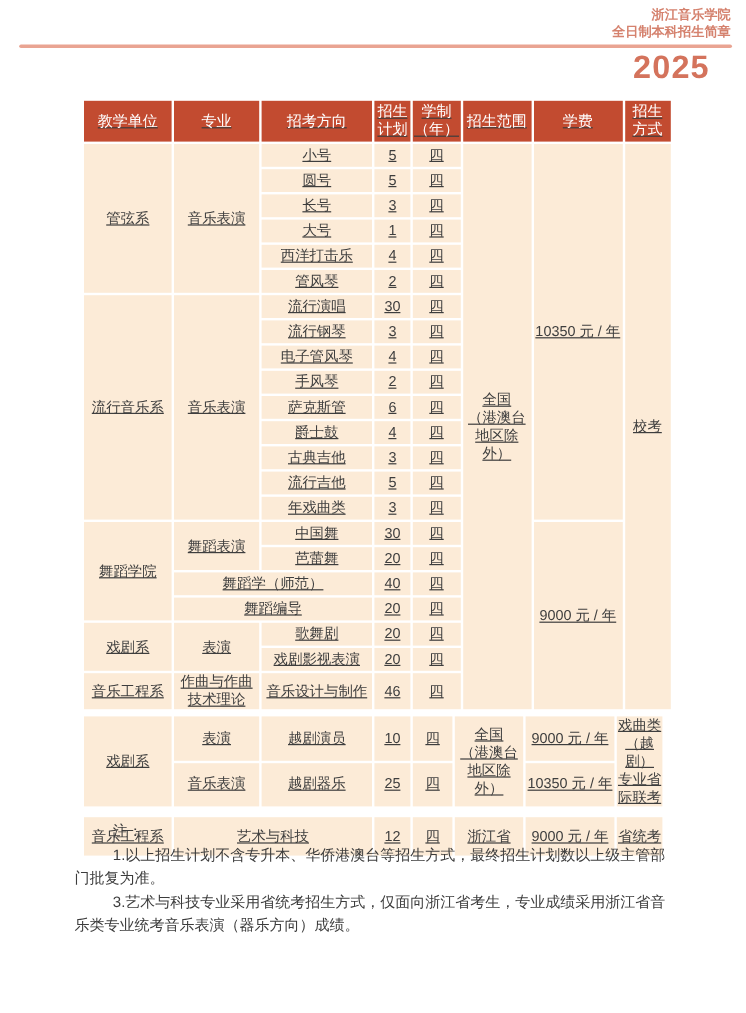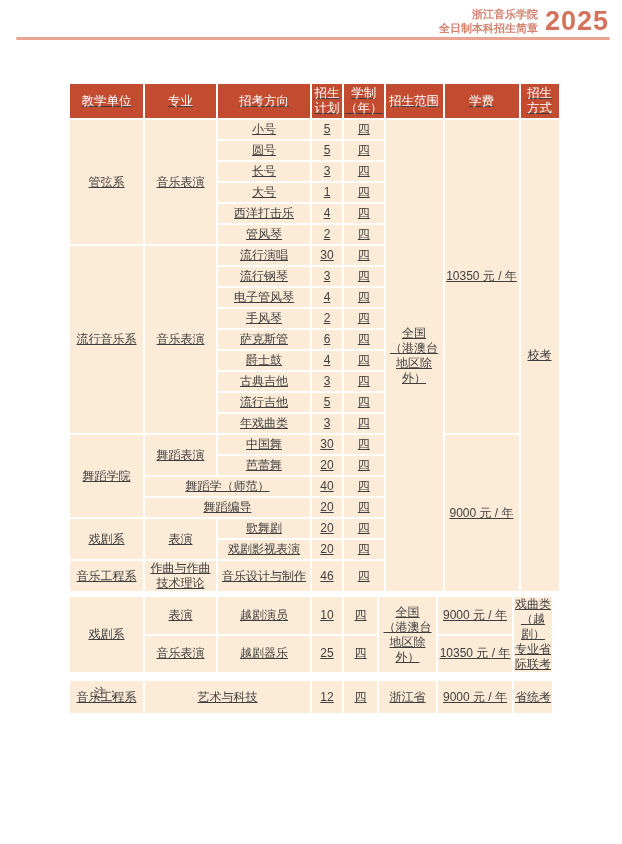--- a/index.html
+++ b/index.html
@@ -6,21 +6,21 @@
   body{
     width:622px;height:844px;background:#ffffff;
     font-family:"Liberation Sans","DejaVu Sans",sans-serif;
     color:#3e3e3e;position:relative;overflow:hidden;
   }
   .page{position:absolute;inset:0;background:#ffffff;}
 
   
   .masthead{
     position:absolute;top:6px;right:13px;
-    display:flex;align-items:center;gap:7px;
+    display:flex;align-items:center;gap:7px;flex-direction:column;
   }
   .masthead-text{text-align:right;color:#d5826e;font-size:11px;line-height:14px;font-weight:600;}
   .masthead-year{color:#d4735c;font-size:27px;font-weight:bold;letter-spacing:1px;line-height:30px;text-align:center;}
   .rule{
     position:absolute;top:37px;left:16px;width:594px;height:3px;
     background:#e9a492;border-radius:2px;
   }
 
   
   .tables{position:absolute;left:68px;top:82px;text-decoration:underline;}
@@ -282,15 +282,17 @@
         <td>9000 元 / 年</td>
         <td>省统考</td>
       </tr>
     </tbody>
       </table>
 
   </div>
 
   <div class="notes">
     <p>注：</p>
+    <p>1.以上招生计划不含专升本、华侨港澳台等招生方式，最终招生计划数以上级主管部门批复为准。</p>
+    <p>3.艺术与科技专业采用省统考招生方式，仅面向浙江省考生，专业成绩采用浙江省音乐类专业统考音乐表演（器乐方向）成绩。</p>
   </div>
 
 </div>
 
 </body></html>

